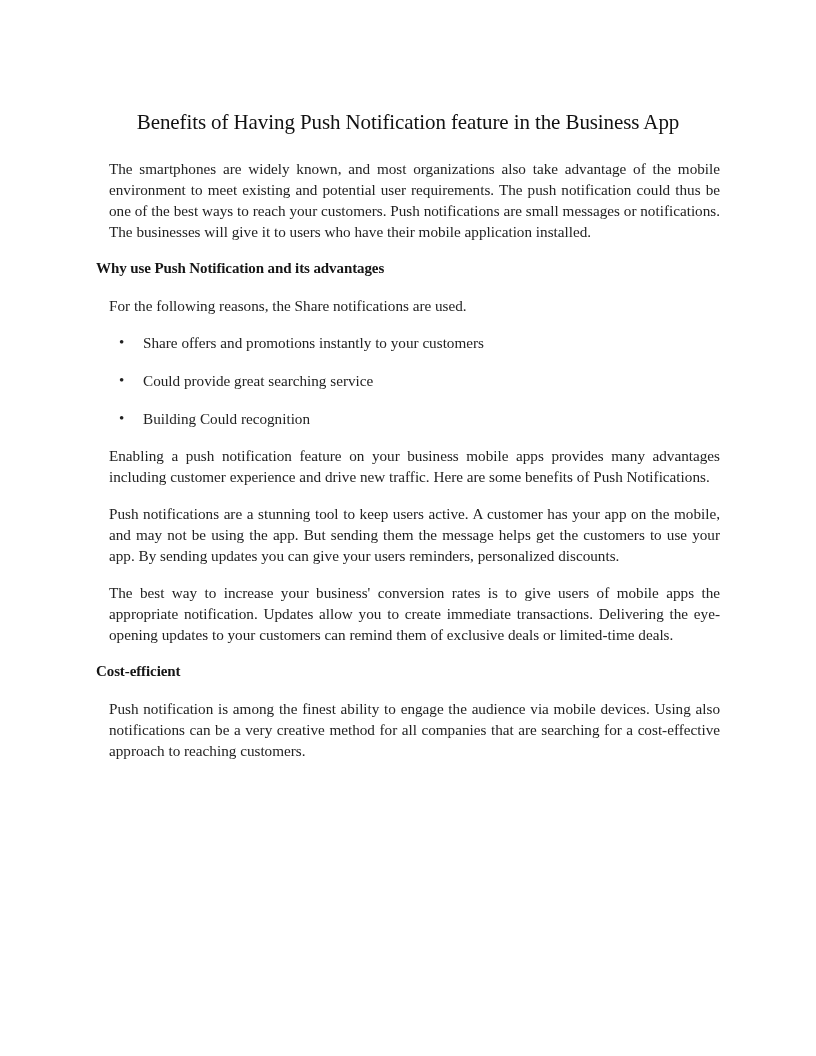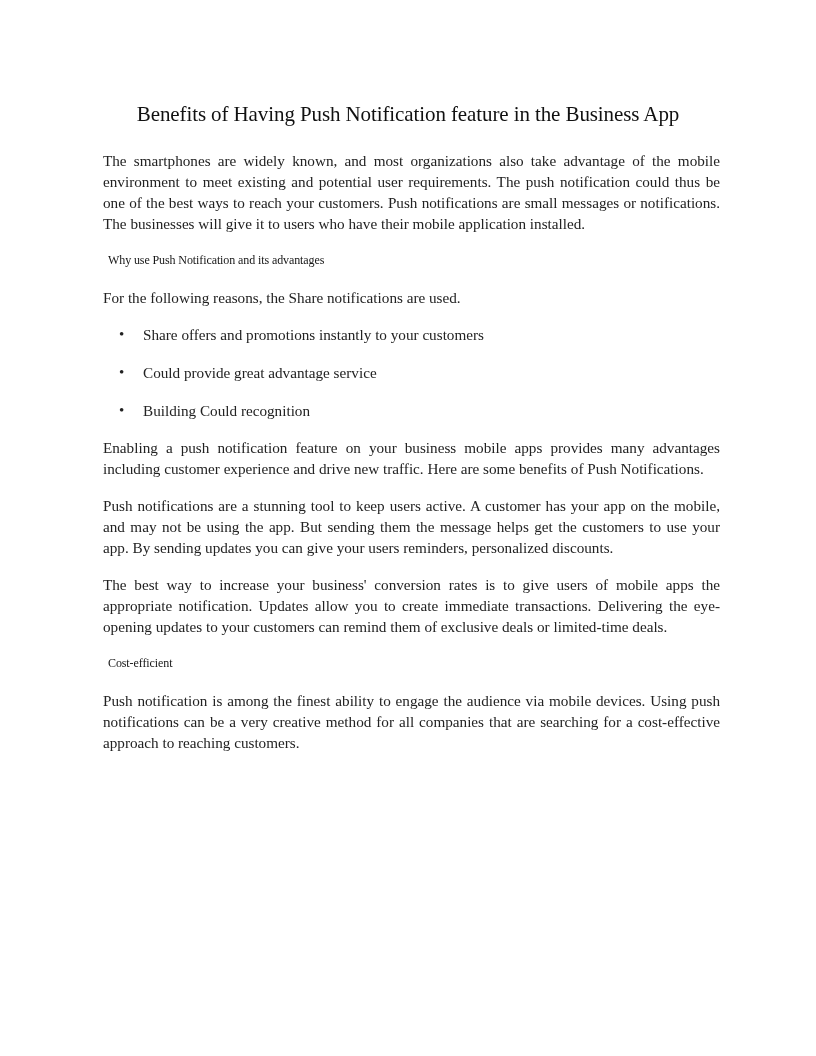--- a/index.html
+++ b/index.html
@@ -11,44 +11,44 @@
       width: 816px;
       height: 1056px;
       position: relative;
       overflow: hidden;
       font-family: "Liberation Serif", "DejaVu Serif", serif;
       color: #1a1a1a;
     }
     .page {
       position: absolute;
       left: 96px;
-      top: 102px;
+      top: 110px;
       width: 624px;
     }
     .title {
       font-size: 21px;
       text-align: center;
       margin: 0 0 23px 0;
       font-weight: normal;
       color: #111111;
       letter-spacing: -0.1px;
       white-space: nowrap;
     }
     .para {
       font-size: 15.2px;
       line-height: 21px;
       text-align: justify;
-      margin: 0 0 16px 7px;
+      margin: 0 0 16px 13px;
       color: #222222;
     }
     .heading {
-      font-size: 12px;
+      font-size: 15px;
       line-height: 21px;
-      margin: 0 0 16px 12px;
-      font-weight: normal;
+      margin: 0 0 16px 0;
+      font-weight: bold;
       color: #151515;
       letter-spacing: -0.1px;
     }
     .bullets {
       list-style: none;
       margin: 0 0 16px 0;
       padding: 0;
     }
     .bullet-item {
       position: relative;
@@ -79,35 +79,35 @@
   <div>
     <h2 class="heading">Why use Push Notification and its advantages</h2>
     <p class="para">For the following reasons, the Share notifications are used.</p>
     <ul class="bullets">
       <li class="bullet-item">
         <span class="bullet-dot">•</span>
         <span>Share offers and promotions instantly to your customers</span>
       </li>
       <li class="bullet-item">
         <span class="bullet-dot">•</span>
-        <span>Could provide great advantage service</span>
+        <span>Could provide great searching service</span>
       </li>
       <li class="bullet-item">
         <span class="bullet-dot">•</span>
         <span>Building Could recognition</span>
       </li>
     </ul>
     <p class="para">Enabling a push notification feature on your business mobile apps provides many advantages including customer experience and drive new traffic. Here are some benefits of Push Notifications.</p>
   </div>
 
   <div>
     <p class="para">Push notifications are a stunning tool to keep users active. A customer has your app on the mobile, and may not be using the app. But sending them the message helps get the customers to use your app. By sending updates you can give your users reminders, personalized discounts.</p>
   </div>
 
   <div>
     <p class="para">The best way to increase your business' conversion rates is to give users of mobile apps the appropriate notification. Updates allow you to create immediate transactions. Delivering the eye-opening updates to your customers can remind them of exclusive deals or limited-time deals.</p>
   </div>
 
   <div>
     <h2 class="heading">Cost-efficient</h2>
-    <p class="para">Push notification is among the finest ability to engage the audience via mobile devices. Using push notifications can be a very creative method for all companies that are searching for a cost-effective approach to reaching customers.</p>
+    <p class="para">Push notification is among the finest ability to engage the audience via mobile devices. Using also notifications can be a very creative method for all companies that are searching for a cost-effective approach to reaching customers.</p>
   </div>
 </div>
 
 </body></html>

